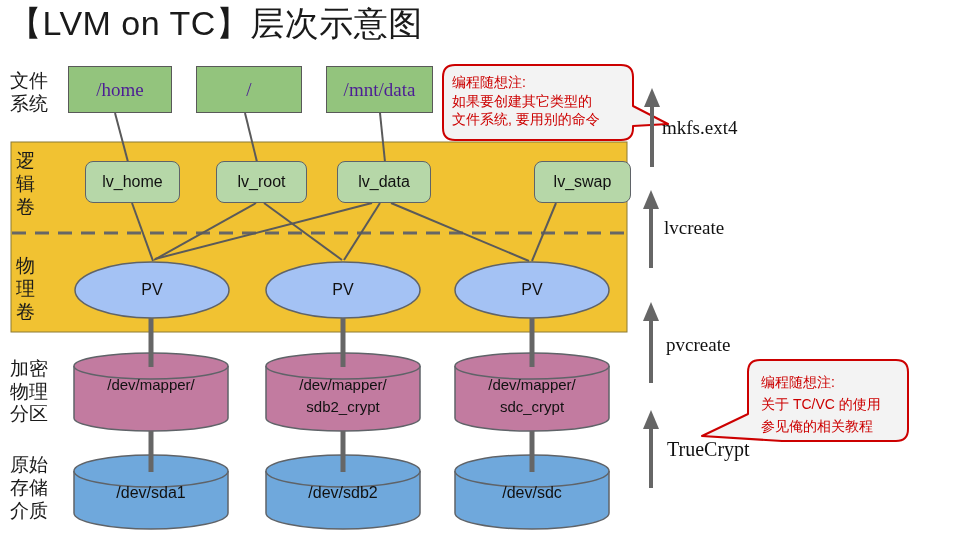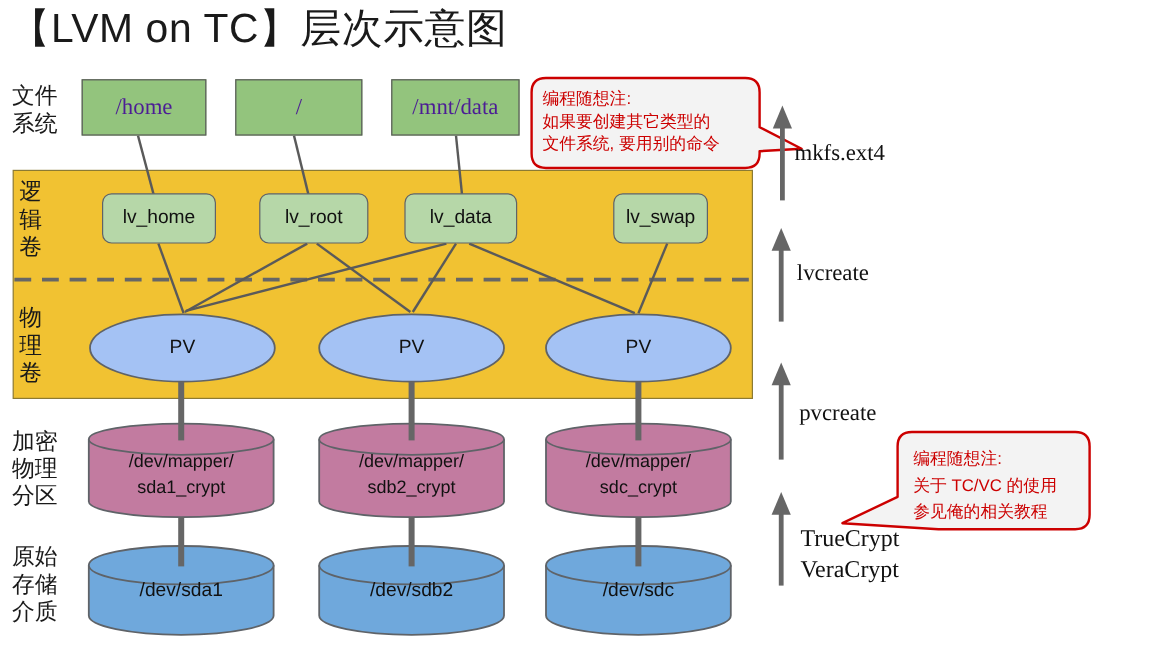--- a/index.html
+++ b/index.html
@@ -141,51 +141,49 @@
 
   <div class="abs lv" style="left:85px;width:95px;justify-content:center;">
     <span>lv_home</span>
   </div>
   <div class="abs lv" style="left:216px;width:91px;">
     <span>lv_root</span>
   </div>
   <div class="abs lv" style="left:337px;width:94px;">
     <span>lv_data</span>
   </div>
-  <div class="abs lv" style="left:511px;width:79px;">
+  <div class="abs lv" style="left:534px;width:97px;">
     <span>lv_swap</span>
   </div>
 
   <div class="abs pvlabel" style="left:75px;">PV</div>
   <div class="abs pvlabel" style="left:266px;">PV</div>
   <div class="abs pvlabel" style="left:455px;">PV</div>
 
   <div class="abs cyltext crypt" style="left:74px;">
     <div>/dev/mapper/</div>
-    <div>sda1_crypt</div>
   </div>
   <div class="abs cyltext crypt" style="left:266px;">
     <div>/dev/mapper/</div>
     <div>sdb2_crypt</div>
   </div>
   <div class="abs cyltext crypt" style="left:455px;">
     <div>/dev/mapper/</div>
     <div>sdc_crypt</div>
   </div>
 
   <div class="abs cyltext raw" style="left:74px;">/dev/sda1</div>
   <div class="abs cyltext raw" style="left:266px;">/dev/sdb2</div>
   <div class="abs cyltext raw" style="left:455px;">/dev/sdc</div>
 
   <div class="abs cmd" style="left:662px;top:117px;">mkfs.ext4</div>
   <div class="abs cmd" style="left:664px;top:217px;">lvcreate</div>
   <div class="abs cmd" style="left:666px;top:334px;">pvcreate</div>
   <div class="abs cmd tc" style="left:667px;top:436px;">
     <div>TrueCrypt</div>
-    <div>VeraCrypt</div>
   </div>
 
   <div class="abs note n1">
     <div>编程随想注:</div>
     <div>如果要创建其它类型的</div>
     <div>文件系统, 要用别的命令</div>
   </div>
   <div class="abs note n2">
     <div>编程随想注:</div>
     <div>关于 TC/VC 的使用</div>

